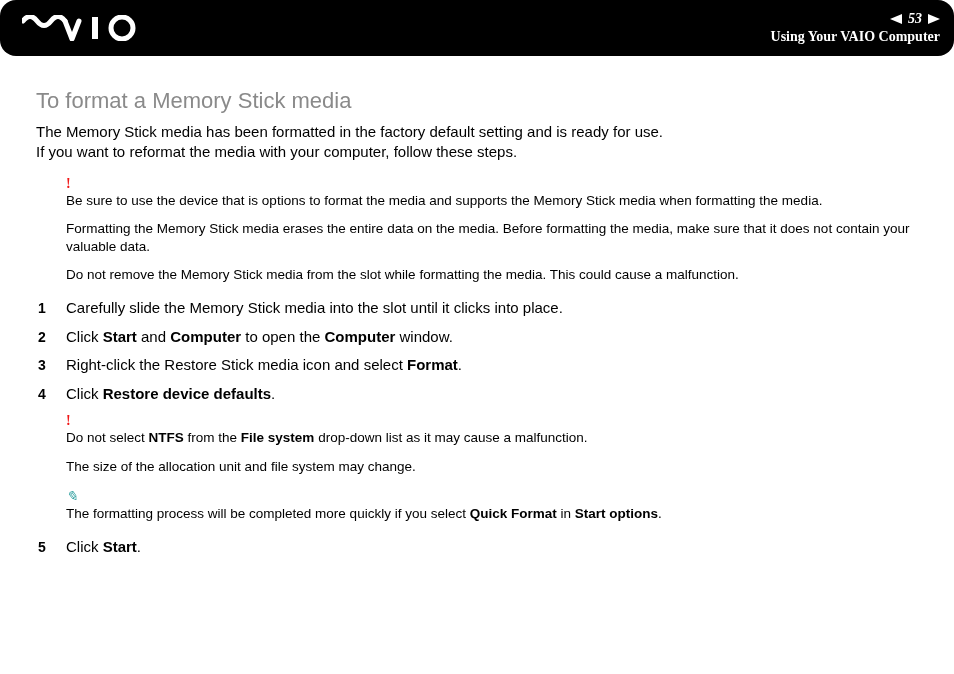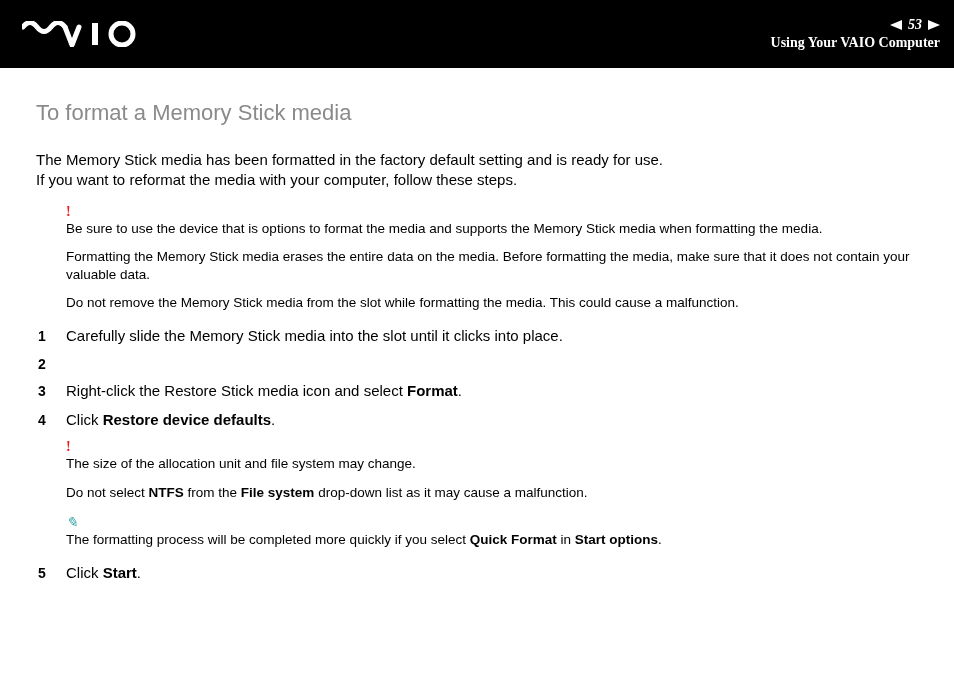--- a/index.html
+++ b/index.html
@@ -1,25 +1,25 @@
 <!DOCTYPE html>
 <html><head>
 <meta charset="utf-8">
 <style>
   * { box-sizing: border-box; margin: 0; padding: 0; }
   body { width: 954px; height: 674px; font-family: Arial, Helvetica, sans-serif; background: #fff; color: #000; overflow: hidden; }
-  .header { background: #000; color: #fff; height: 68px; display: flex; align-items: center; justify-content: space-between; padding: 0 14px 0 22px; }
+  .header { background: #000; color: #fff; height: 56px; display: flex; align-items: center; justify-content: space-between; padding: 0 14px 0 22px; border-radius: 16px; }
   .logo svg { display: block; }
   .header-right { text-align: right; font-size: 13px; }
   .pager { display: flex; align-items: center; justify-content: flex-end; gap: 6px; margin-bottom: 2px; }
   .pager-arrow { display:inline-block; }
   .pager-num { font-style: italic; font-weight: bold; font-family: Georgia, 'Times New Roman', serif; font-size: 14px; }
   .section-name { font-weight: bold; font-size: 14px; font-family: Liberation Serif, serif; }
   .content { padding: 32px 36px 0 36px; }
-  .title { color: #8a8a8a; font-size: 22px; font-weight: 400; margin-bottom: 24px; }
+  .title { color: #8a8a8a; font-size: 22px; font-weight: 400; margin-bottom: 8px; }
   .intro { font-size: 15px; line-height: 1.35; margin-bottom: 14px; }
   .note-block { margin-left: 30px; margin-bottom: 10px; font-size: 13.5px; line-height: 1.35; }
   .alert-icon { color: #f11818; font-weight: bold; font-family: Georgia, serif; font-size: 14px; display:block; line-height: 1; margin-bottom: 1px; }
   .tip-icon { color: #2a9d9d; font-style: italic; font-family: 'Segoe Script', cursive; font-size: 14px; display:block; line-height:1; margin-bottom:1px;}
   .steps { margin-top: 4px; }
   .step-row { display: flex; align-items: baseline; font-size: 15px; line-height: 1.9; }
   .step-num { width: 30px; flex: 0 0 30px; font-weight: bold; font-size: 14px; padding-left: 2px;}
   .step-text b, .note-block b { font-weight: bold; }
   .note-block p { margin-bottom: 10px; }
   .note-block p:last-child { margin-bottom: 0; }
@@ -68,35 +68,36 @@
     <p>Do not remove the Memory Stick media from the slot while formatting the media. This could cause a malfunction.</p>
   </div>
 
   <div class="steps">
     <div class="step-row">
       <div class="step-num">1</div>
       <div class="step-text">Carefully slide the Memory Stick media into the slot until it clicks into place.</div>
     </div>
     <div class="step-row">
       <div class="step-num">2</div>
+      <div class="step-text"><span>Click </span><b>Start</b><span> and </span><b>Computer</b><span> to open the </span><b>Computer</b><span> window.</span></div>
     </div>
     <div class="step-row">
       <div class="step-num">3</div>
       <div class="step-text"><span>Right-click the Restore Stick media icon and select </span><b>Format</b><span>.</span></div>
     </div>
     <div class="step-row">
       <div class="step-num">4</div>
       <div class="step-text"><span>Click </span><b>Restore device defaults</b><span>.</span></div>
     </div>
   </div>
 
   <div class="note-block" style="margin-top:6px;">
     <span class="alert-icon">!</span>
+    <p><span>Do not select </span><b>NTFS</b><span> from the </span><b>File system</b><span> drop-down list as it may cause a malfunction.</span></p>
     <p>The size of the allocation unit and file system may change.</p>
-    <p><span>Do not select </span><b>NTFS</b><span> from the </span><b>File system</b><span> drop-down list as it may cause a malfunction.</span></p>
   </div>
 
   <div class="note-block" style="margin-top:14px;">
     <span class="tip-icon">✎</span>
     <p><span>The formatting process will be completed more quickly if you select </span><b>Quick Format</b><span> in </span><b>Start options</b><span>.</span></p>
   </div>
 
   <div class="steps">
     <div class="step-row">
       <div class="step-num">5</div>

